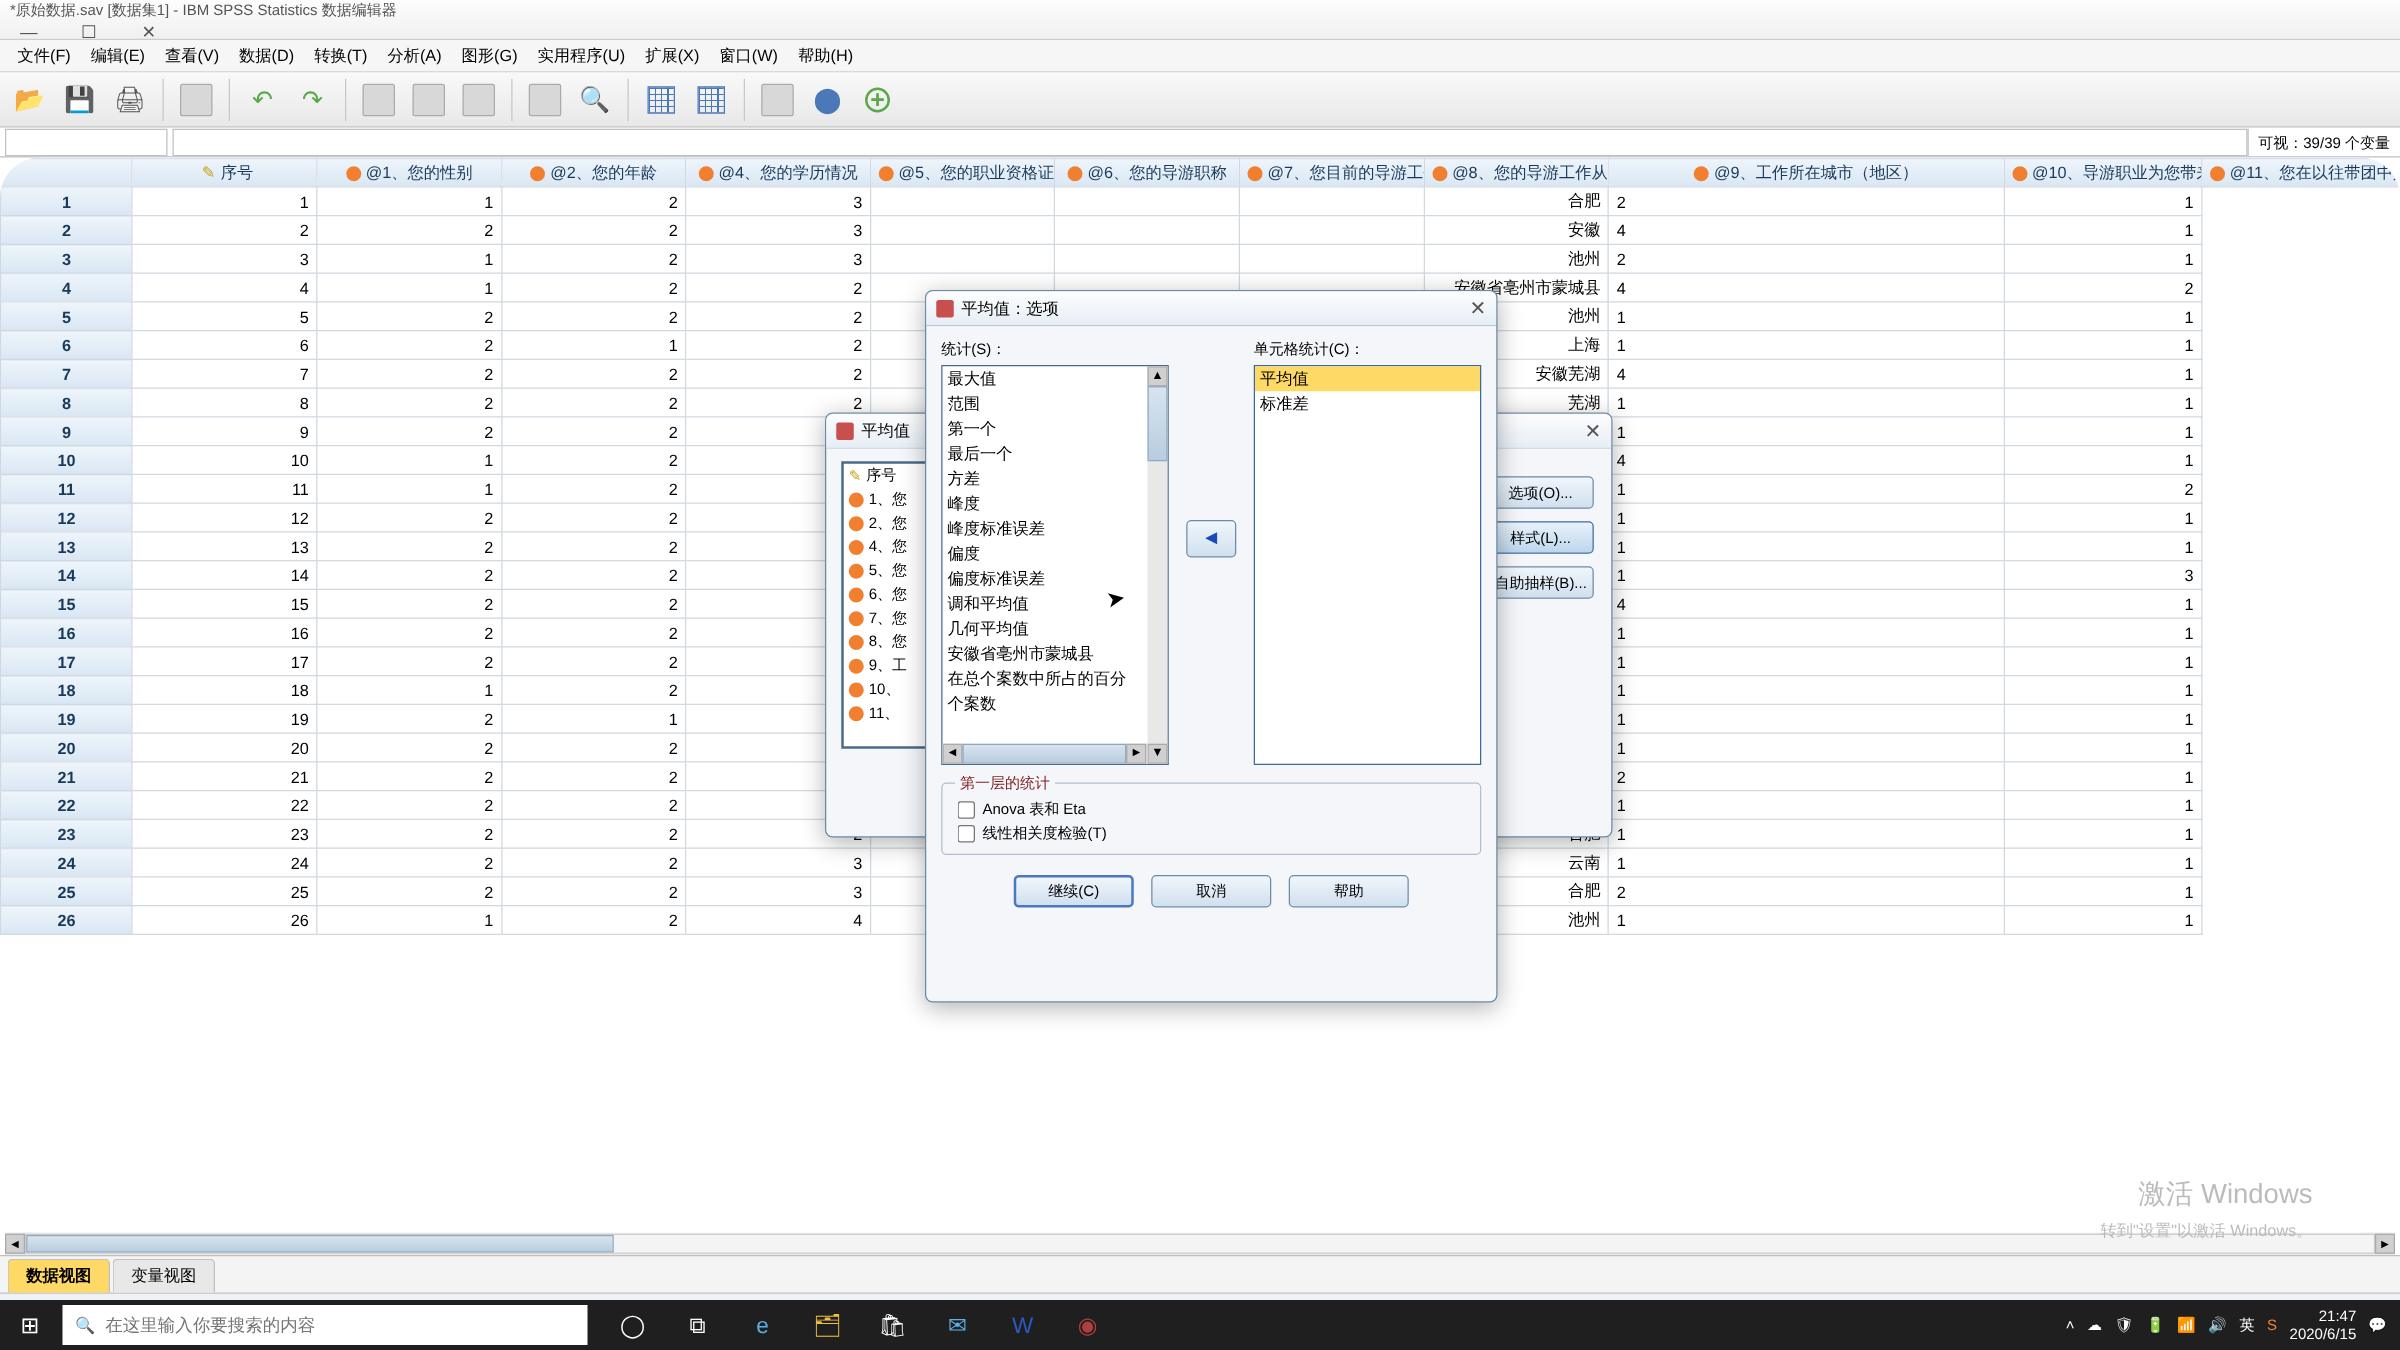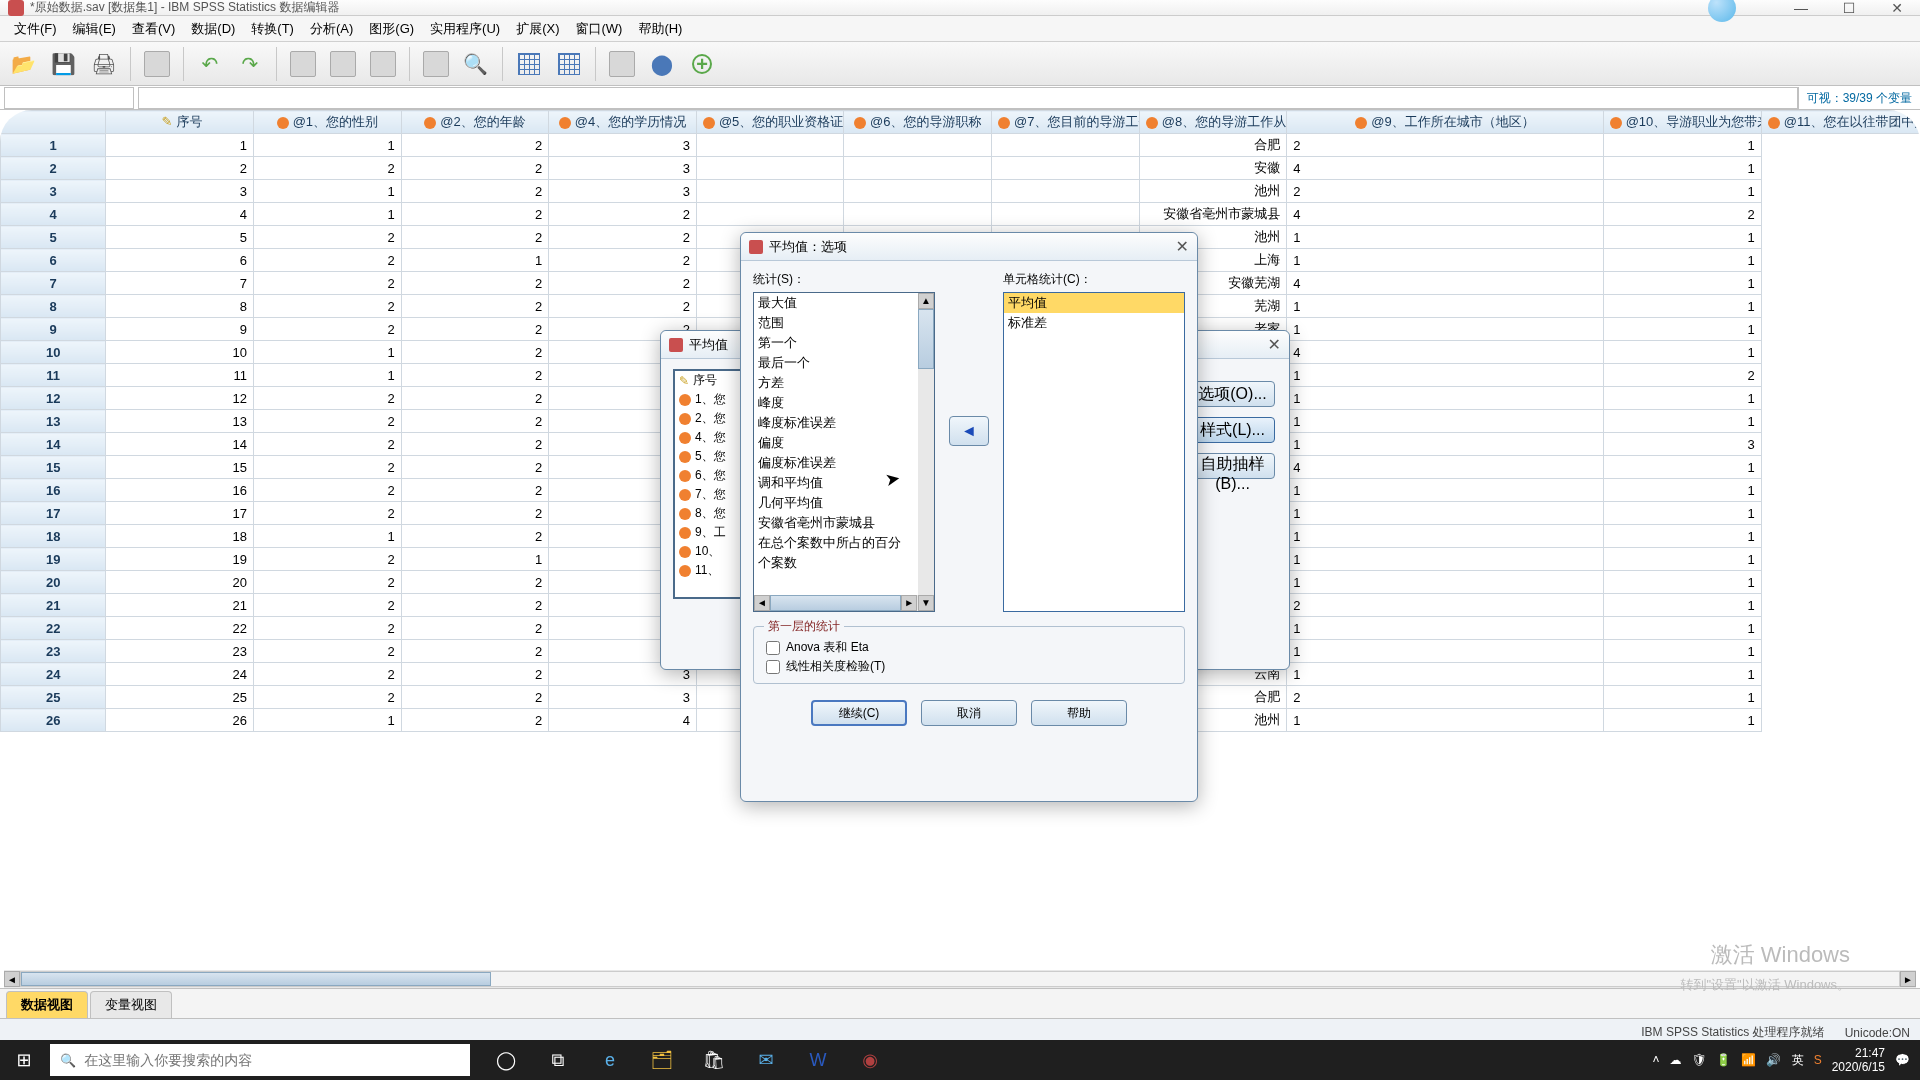--- a/index.html
+++ b/index.html
@@ -1,19 +1,19 @@
 <!DOCTYPE html>
 <html><head>
 <meta charset="utf-8">
 <style>
 * { box-sizing: border-box; margin: 0; padding: 0; font-family: "Microsoft YaHei", Arial, sans-serif; }
 body { background: #fff; width: 1920px; height: 1080px; overflow: hidden; position: relative; }
 
 
-.titlebar { height: 16px; background: linear-gradient(#fdfdfd,#f0f0f0); display: flex; align-items: center; padding: 0 8px; border-bottom: 1px solid #ccc; font-size: 12px; color: #555; }
+.titlebar { height: 32px; background: linear-gradient(#fdfdfd,#f0f0f0); display: flex; align-items: flex-start; padding: 0 8px; border-bottom: 1px solid #ccc; font-size: 12px; color: #555; flex-direction: column; }
 .titlebar .app-icon { width: 16px; height: 16px; background: #c94f4f; border-radius: 3px; margin-right: 6px; }
 .titlebar .spacer { flex: 1; }
 .titlebar .blue-circle { width: 28px; height: 28px; border-radius: 50%; background: radial-gradient(circle at 30% 30%, #bde2fb, #5bb8ea); margin-right: 50px; }
 .win-btns { display: flex; gap: 18px; font-size: 14px; color: #555; }
 .win-btn { width: 30px; text-align: center; cursor: default; }
 
 
 .menubar { height: 26px; background: #f6f6f6; display: flex; align-items: center; padding: 0 6px; border-bottom: 1px solid #d0d0d0; font-size: 13px; }
 .menu-item { padding: 3px 8px; cursor: default; }
 
@@ -24,21 +24,21 @@
 .ico-open { color: #e8a640; } .ico-save { color: #4a78b8; } .ico-print { color: #555; }
 .ico-undo, .ico-redo { color: #5aa84a; }
 .ico-grid { color: #4a78b8; border:1px solid #4a78b8; width:22px; height:22px; display:inline-block; background: repeating-linear-gradient(#4a78b8 0 1px, transparent 1px 5px), repeating-linear-gradient(90deg,#4a78b8 0 1px, transparent 1px 5px);} 
 .ico-plus { color:#5aa84a; border:2px solid #5aa84a; border-radius:50%; width:20px; height:20px; line-height:16px; text-align:center; font-weight:bold; }
 .ico-generic { width:26px; height:26px; background:#d8d8d8; border:1px solid #aaa; border-radius:2px; }
 
 
 .infobar { height: 24px; display: flex; align-items: center; border-bottom: 1px solid #c0c0c0; font-size: 12px; }
 .infobar .cellbox { width: 130px; border:1px solid #c0c0c0; height: 22px; margin-left:4px; }
 .infobar .formula { flex:1; border:1px solid #c0c0c0; height:22px; margin-left:4px; }
-.infobar .visible-count { padding: 0 8px; color: #0369a1; border-left:1px solid #c0c0c0; height:22px; line-height:22px; }
+.infobar .visible-count { padding: 0 8px; color: #000000; border-left:1px solid #c0c0c0; height:22px; line-height:22px; }
 
 
 .grid-wrap { position: relative; height: calc(100% - 28px - 26px - 44px - 24px - 30px - 28px - 40px); overflow: hidden; background:#fff;border-radius:32px; }
 table.grid { border-collapse: collapse; font-size: 13px; width: 1920px; table-layout: fixed; }
 table.grid th, table.grid td { border: 1px solid #d0d8e0; padding: 2px 6px; height: 21px; text-align: right; white-space: nowrap; overflow: hidden; }
 table.grid th { background: linear-gradient(#eef5fb,#d9e7f3); color:#1a3a5a; font-weight:normal; text-align:center; position: relative; }
 table.grid th .hdr-icon { display:inline-block; width:12px; height:12px; border-radius:50%; background:#f08030; margin-right:4px; vertical-align:middle; }
 table.grid th .hdr-pencil { display:inline-block; width:12px; height:12px; color:#c9a020; margin-left:4px; }
 table.grid tr td:first-child { background: linear-gradient(#eef5fb,#d9e7f3); text-align:center; color:#1a3a5a; font-weight:bold; }
 .col-row { width:80px; } .col-seq { width:112px; } .col-std { width:112px; } .col-city { width:240px; } .col-income { width:120px; } .col-complaint { width:120px; }
@@ -63,21 +63,21 @@
 .dlg-title .app-icon { width:14px; height:14px; background:#c94f4f; border-radius:2px; margin-right:6px; }
 .dlg-close { cursor:default; font-size:16px; color:#555; }
 .dlg-body { padding: 10px 12px; font-size: 12px; }
 
 
 .means-dlg { left: 660px; top: 330px; width: 630px; height: 340px; z-index: 5; }
 .means-varlist { border: 2px solid #4a6a8a; background:#fff; width:220px; height:230px; overflow:hidden; font-size:12px; }
 .means-varlist .vrow { display:flex; align-items:center; gap:4px; padding:1px 4px; }
 .means-varlist .vicon { width:12px; height:12px; border-radius:50%; background:#f08030; flex-shrink:0; }
 .side-btns { position:absolute; right:14px; top:50px; display:flex; flex-direction:column; gap:10px; }
-.side-btn { width:85px; height:26px; background:linear-gradient(#f0f6fb,#d0e0ee); border:1px solid #6a8aa8; border-radius:4px; font-size:16px; cursor:default; }
+.side-btn { width:85px; height:26px; background:linear-gradient(#f0f6fb,#d0e0ee); border:1px solid #6a8aa8; border-radius:4px; font-size:12px; cursor:default; }
 .side-btn.hl { background:linear-gradient(#e9f2fb,#bcd6ec); border-color:#3a6aa0; }
 
 
 .opts-dlg { left: 740px; top: 232px; width: 458px; height: 570px; z-index: 10; }
 .listbox { border:1px solid #4a6a8a; background:#fff; height:310px; overflow:hidden; position:relative; }
 .listbox.blue-sel { border-color:#3a6aa0; }
 .listbox .lrow { padding: 1px 4px; font-size:13px; cursor:default; }
 .listbox .lrow.sel { background:#ffd966; }
 .listbox .scrollbar { position:absolute; right:0; top:0; width:16px; height:100%; background:#e8e8e8; display:flex; flex-direction:column; }
 .listbox .scrollbar .arrow { height:16px; background:#d0d0d0; border:1px solid #aaa; text-align:center; font-size:10px; line-height:14px; }

